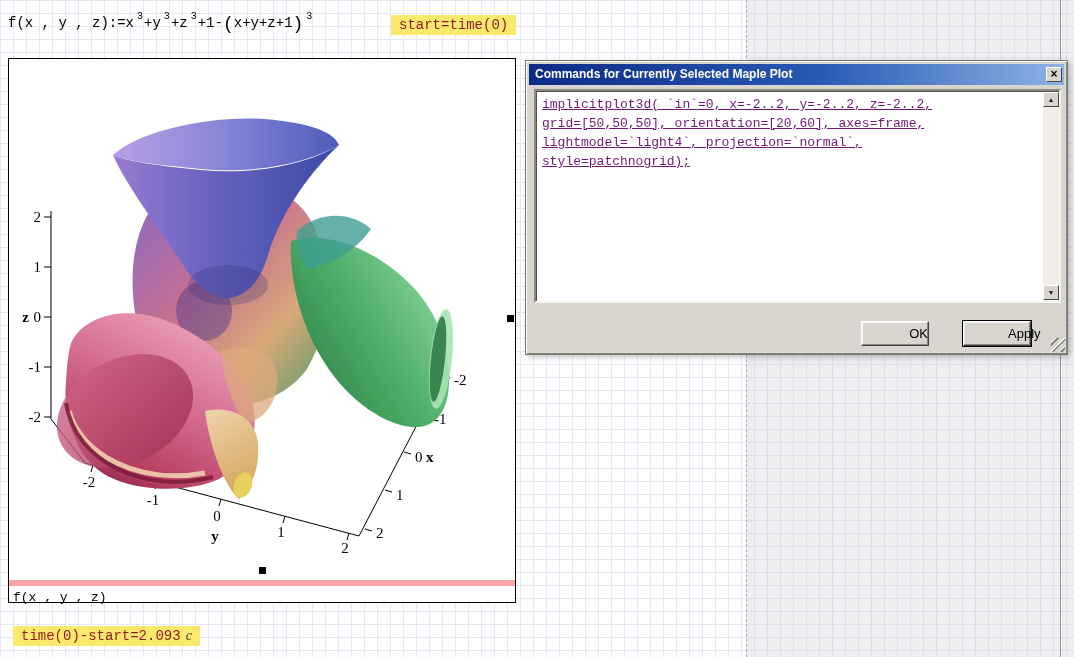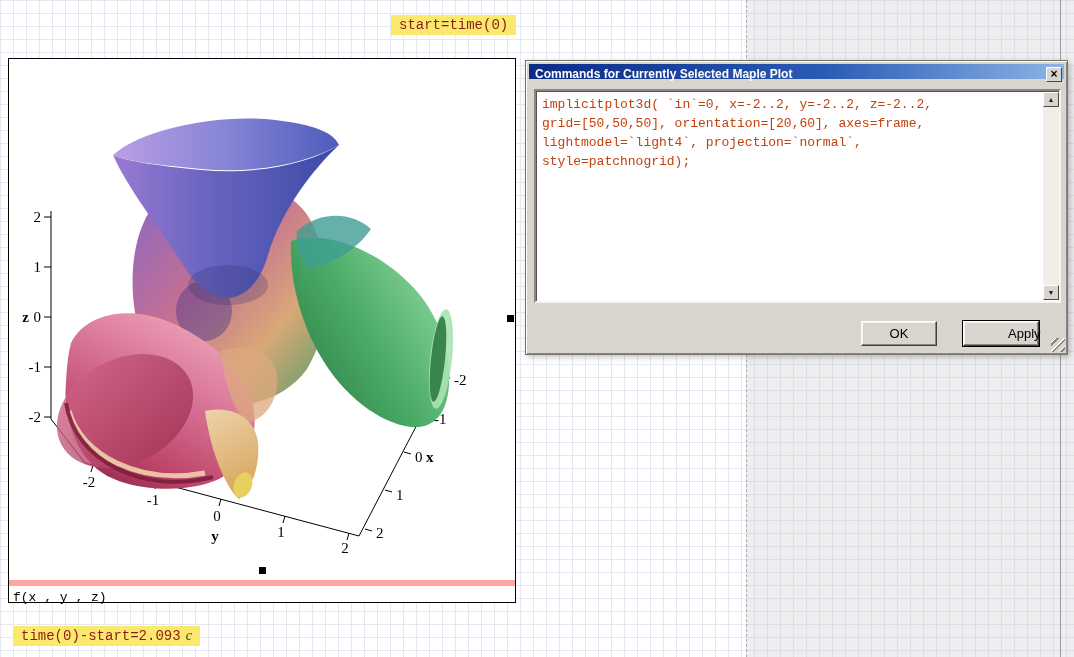--- a/index.html
+++ b/index.html
@@ -34,54 +34,57 @@
   .plot-caption { position:absolute; left:0; right:0; bottom:0; height:22px;
     border-top:6px solid #fca5a5; font:13px "Liberation Mono", monospace; color:#000; padding:4px 0 0 4px; background:#fff; }
   .handle { position:absolute; width:7px; height:7px; background:#000; }
   .handle-right  { left:498px; top:256px; }
   .handle-bottom { left:250px; top:508px; }
 
   
   .dialog { position:absolute; left:525px; top:60px; width:543px; height:295px;
     background:#d8d5cf; border:1px solid #77746b;
     box-shadow: inset 1px 1px 0 #fdfdfb, inset -1px -1px 0 #8a877e, 2px 2px 6px rgba(0,0,0,0.25); }
-  .titlebar { position:absolute; left:3px; top:3px; right:3px; height:15px;
+  .titlebar { position:absolute; left:3px; top:3px; right:3px; height:21px;
     background:linear-gradient(90deg,#0c2c86 0%, #2a5ab4 55%, #8db4e6 100%);
     color:#fff; font:bold 12px "Liberation Sans", sans-serif; line-height:21px; padding-left:6px; }
   .closebtn { position:absolute; right:2px; top:3px; width:16px; height:15px;
     background:#d8d5cf; border:1px solid; border-color:#ffffff #4a473f #4a473f #ffffff;
     color:#000; font:bold 12px "Liberation Sans", sans-serif; text-align:center; line-height:13px; cursor:default; }
   .codearea { position:absolute; left:8px; top:28px; width:527px; height:214px; background:#fff;
     border:2px solid; border-color:#8a877e #f6f4ef #f6f4ef #8a877e;
     box-shadow: inset 1px 1px 0 #55524b;
-    padding:4px 26px 4px 6px; font:13px "Liberation Mono", monospace; color:#c2410c; line-height:19px; overflow:hidden; }
+    padding:4px 26px 4px 6px; font:13px "Liberation Mono", monospace; color:#701a75; line-height:19px; overflow:hidden;text-decoration:underline; }
   .codeline { white-space:pre; }
   .scrollbar { position:absolute; left:517px; top:31px; width:16px; height:208px; background:#f0eee6; }
   .scrollbtn { position:absolute; left:0; width:16px; height:15px; background:#d8d5cf;
     border:1px solid; border-color:#ffffff #4a473f #4a473f #ffffff;
     font-size:7px; color:#222; text-align:center; line-height:14px; }
   .scrollbtn.up { top:0; }
   .scrollbtn.down { bottom:0; }
-  .btn { position:absolute; width:76px; height:25px; background:#d8d5cf;
+  .btn { position:absolute; width:68px; height:25px; background:#d8d5cf;
     border:1px solid; border-color:#ffffff #404040 #404040 #ffffff;
     box-shadow: inset -1px -1px 0 #8a877e, inset 1px 1px 0 #f4f2ee;
-    font:13px "Liberation Sans", sans-serif; color:#000; text-align:center; line-height:22px; cursor:default; }
+    font:13px "Liberation Sans", sans-serif; color:#000; text-align:right; line-height:22px; cursor:default; }
   .btn-ok    { left:335px; top:260px; }
   .btn-apply { left:437px; top:260px; box-shadow: 0 0 0 1px #000, inset -1px -1px 0 #8a877e, inset 1px 1px 0 #f4f2ee; padding-left: 44px; }
   .grip { position:absolute; right:2px; bottom:2px; width:14px; height:14px;
     background: repeating-linear-gradient(135deg, transparent 0 3px, #ffffff 3px 4px, #8a877e 4px 6px); }
 </style>
 </head>
 <body>
 
 <div class="screen">
 
   <div class="right-shade"></div>
   <div class="window-line"></div>
 
+  <div class="formula">
+    <span>f(x , y , z):=x</span><span class="sup">3</span><span>+y</span><span class="sup">3</span><span>+z</span><span class="sup">3</span><span>+1-</span><span class="bigp">(</span><span>x+y+z+1</span><span class="bigp">)</span><span class="sup">3</span>
+  </div>
 
   <div class="badge badge-start">start=time(0)</div>
   <div class="badge badge-time"><span>time(0)-start=2.093</span><span class="unit">c</span></div>
 
   <div class="plot-frame">
     <svg class="plot-svg" width="506" height="520" viewBox="0 0 506 520">
       <defs>
         <linearGradient id="gCenter" x1="0" y1="0" x2="1" y2="1">
           <stop offset="0" stop-color="#8468c8"></stop>
             <stop offset="0.4" stop-color="#c66f92"></stop>

